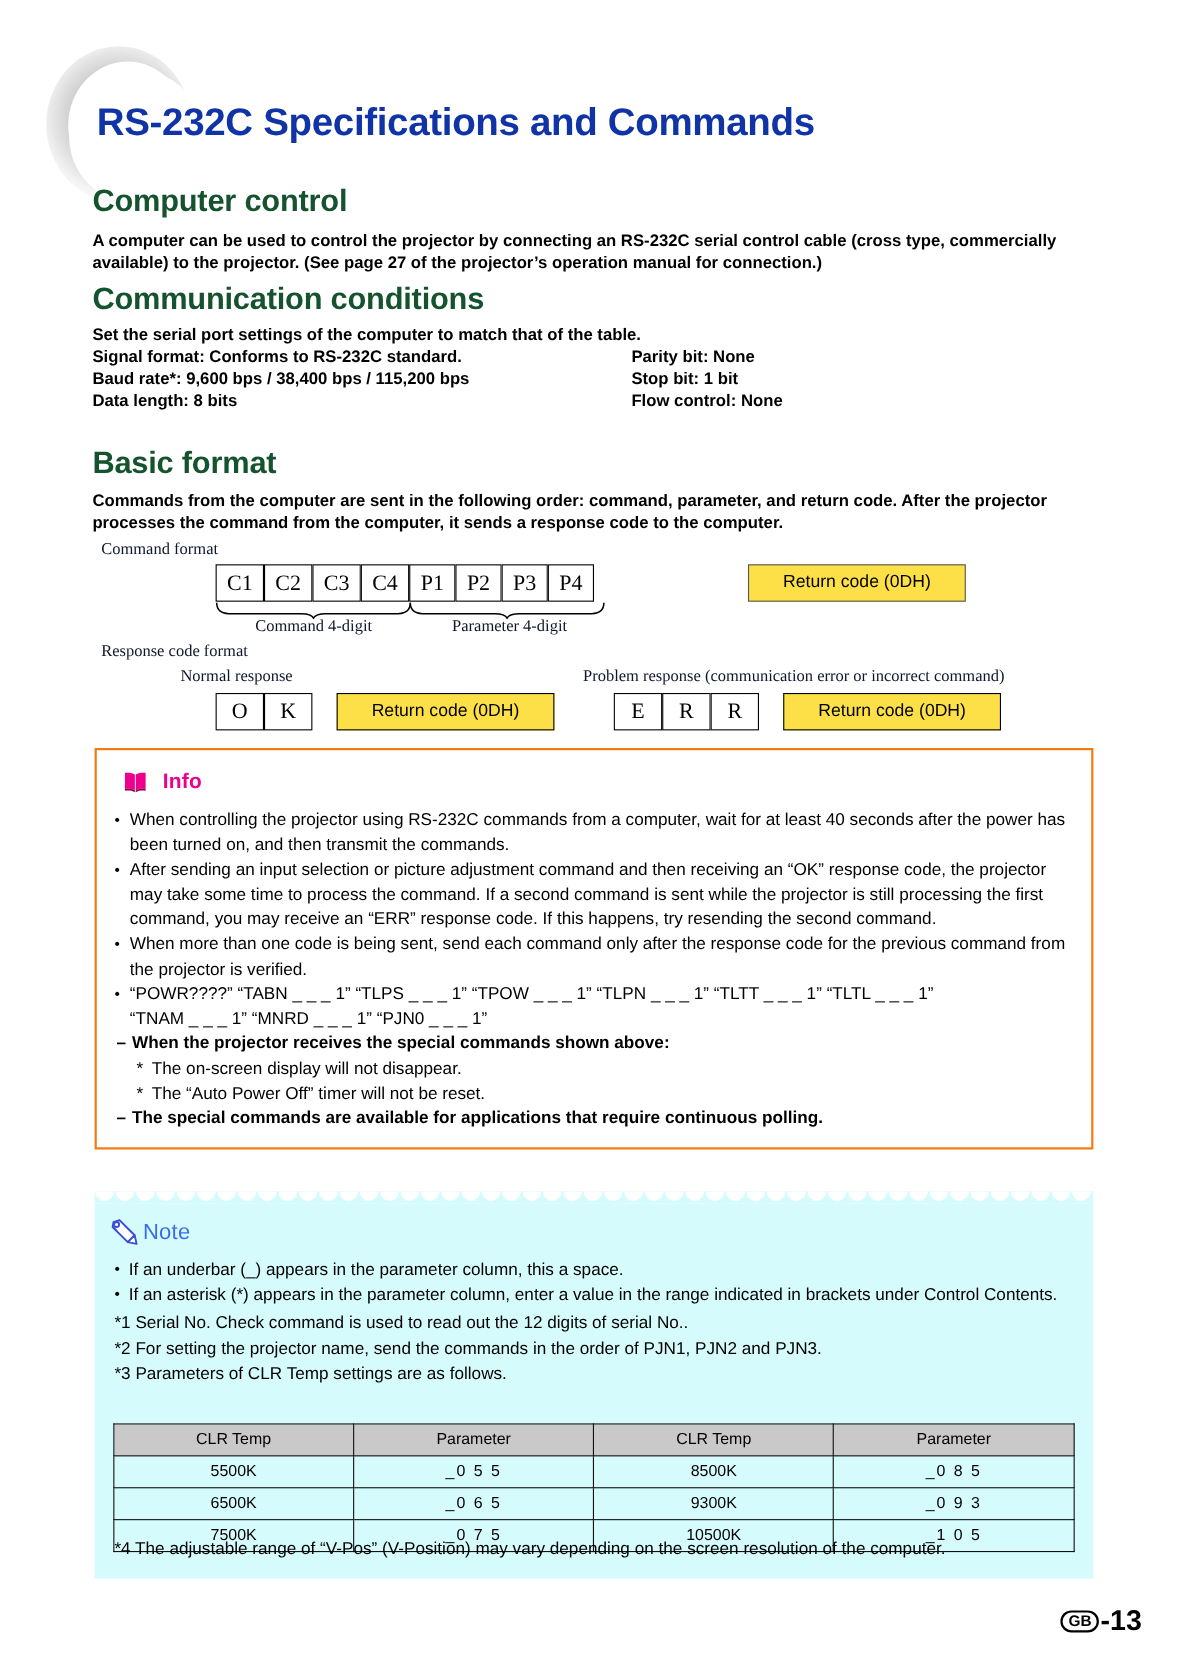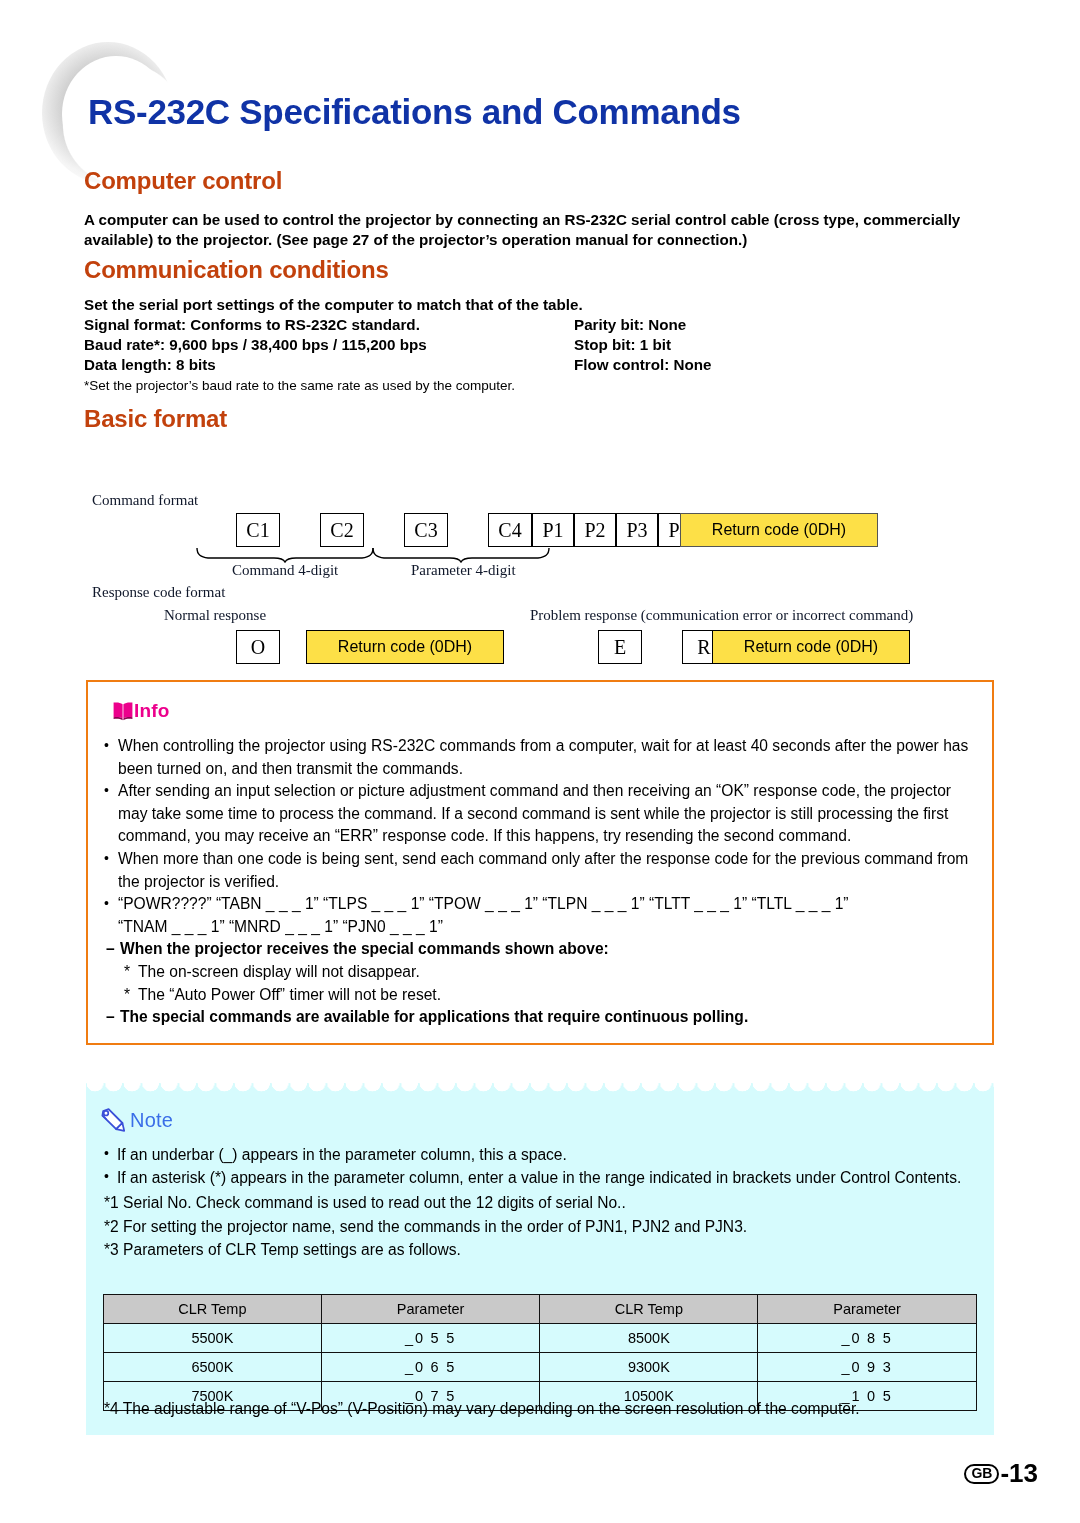--- a/index.html
+++ b/index.html
@@ -46,23 +46,23 @@
     font-weight: bold;
     color: #1033a6;
     letter-spacing: -0.3px;
     white-space: nowrap;
   }
 
   
   .h2 {
     position: absolute;
     left: 84px;
-    font-size: 24px;
+    font-size: 28px;
     font-weight: bold;
-    color: #c2410c;
+    color: #14532d;
     letter-spacing: -0.2px;
     white-space: nowrap;
   }
   .body-b {
     position: absolute;
     left: 84px;
     width: 910px;
     font-size: 15.2px;
     font-weight: bold;
     line-height: 20px;
@@ -98,21 +98,21 @@
     align-items: center;
     justify-content: center;
     font-family: "Liberation Serif", serif;
     font-size: 20px;
     color: #000;
     background: #fff;
   }
   .cell:first-child { border-left-width: 1.6px; }
   .cell:last-child { border-right-width: 1.6px; }
   .cell.w42 { width: 42px; }
-  .cell.w44 { width: 44px; margin-left: 40px; }
+  .cell.w44 { width: 44px; }
   .retbox {
     position: absolute;
     height: 34px;
     border: 1.6px solid #555;
     background: #fde047;
     display: flex;
     align-items: center;
     justify-content: center;
     font-family: "Liberation Sans", sans-serif;
     font-size: 16px;
@@ -126,21 +126,21 @@
   .info-box {
     position: absolute;
     left: 86px; top: 680px;
     width: 908px; height: 365px;
     border: 2.5px solid #f07c11;
     background: #ffffff;
   }
   .info-head {
     position: absolute;
     left: 112px; top: 700px;
-    display: flex; align-items: center; gap: 0;
+    display: flex; align-items: center; gap: 14px;
   }
   .info-title { font-size: 19px; font-weight: bold; color: #ec008c; letter-spacing: 0.2px; }
   .info-list {
     position: absolute;
     left: 104px; top: 735px;
     width: 880px;
     font-size: 15.6px;
     line-height: 22.6px;
     color: #000;
   }
@@ -252,23 +252,23 @@
 
   <div class="cc-row" style="top:316px;">Signal format: Conforms to RS-232C standard.</div>
   <div class="cc-right" style="top:316px;">Parity bit: None</div>
 
   <div class="cc-row" style="top:336px;">Baud rate*: 9,600 bps / 38,400 bps / 115,200 bps</div>
   <div class="cc-right" style="top:336px;">Stop bit: 1 bit</div>
 
   <div class="cc-row" style="top:356px;">Data length: 8 bits</div>
   <div class="cc-right" style="top:356px;">Flow control: None</div>
 
-  <div class="body-n" style="top:377px; white-space:nowrap;">*Set the projector’s baud rate to the same rate as used by the computer.</div>
 
   <div class="h2" style="top:405px;">Basic format</div>
+  <div class="body-b" style="top:446px; width:930px;">Commands from the computer are sent in the following order: command, parameter, and return code. After the projector processes the command from the computer, it sends a response code to the computer.</div>
 
   <div class="dlabel" style="left:92px; top:492px;">Command format</div>
 
   <div class="cellrow" style="left:196px; top:513px;">
     <div class="cell w44">C1</div>
     <div class="cell w44">C2</div>
     <div class="cell w44">C3</div>
     <div class="cell w44">C4</div>
     <div class="cell w42">P1</div>
     <div class="cell w42">P2</div>

